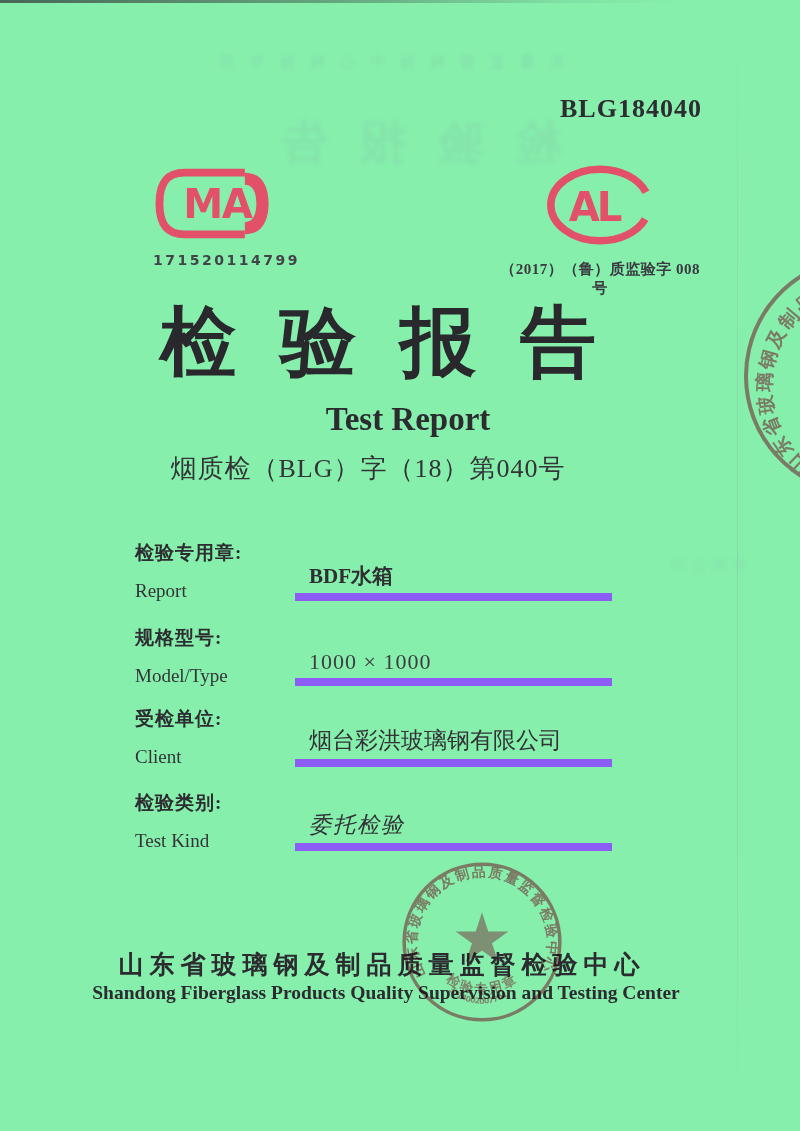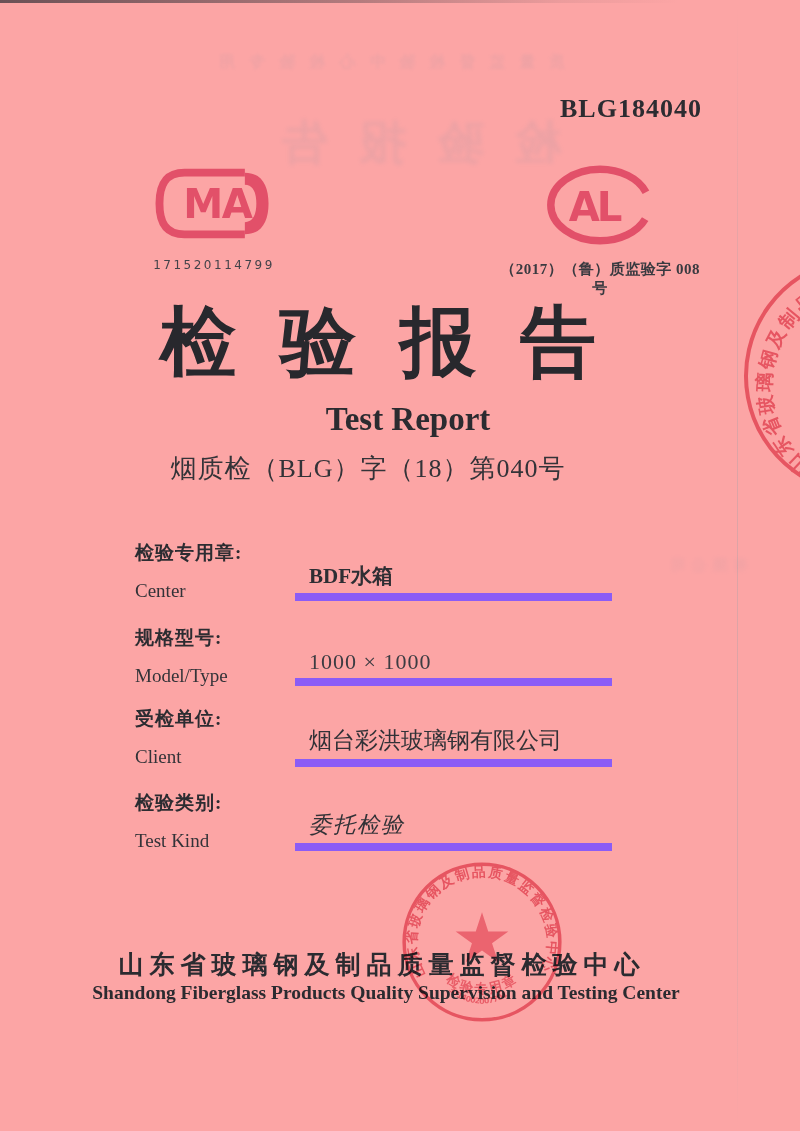--- a/index.html
+++ b/index.html
@@ -1,20 +1,20 @@
 <!DOCTYPE html>
 <html><head>
 <meta charset="utf-8">
 <style>
   * { margin: 0; padding: 0; box-sizing: border-box; }
   html, body { background: #d8dadb; }
   .page {
     position: relative;
     width: 800px; height: 1131px;
-    background: #fca5a5;
+    background: #86efac;
     overflow: hidden;
     font-family: "Liberation Serif", serif;
     color: #2e2e33;
   }
   .scan-edge-top {
     position: absolute; left: 0; top: 0; width: 800px; height: 3px;
     background: linear-gradient(to right, rgba(45,45,52,.7), rgba(45,45,52,.35) 45%, rgba(45,45,52,.08) 70%, transparent 85%);
   }
   .fold-line {
     position: absolute; left: 737px; top: 0; width: 1px; height: 1131px;
@@ -30,22 +30,22 @@
   .ghost-2 { top: 112px; left: 205px; width: 400px; font-size: 46px; letter-spacing: 32px; opacity: .12; text-align: center; }
   .ghost-3 { top: 556px; left: 608px; width: 140px; font-size: 15px; letter-spacing: 6px; opacity: .09; }
 
   .report-number {
     position: absolute; left: 560px; top: 94px; width: 230px;
     font-size: 26px; font-weight: bold; letter-spacing: 1px; color: #2c2c31;
   }
 
   .cma-block { position: absolute; left: 153px; top: 166px; width: 122px; text-align: center; }
   .cma-number {
-    margin-top: 17px; font-family: "DejaVu Sans", sans-serif;
-    font-size: 12px; font-weight: normal; letter-spacing: 2.5px; color: #43434a;
+    margin-top: 11px; font-family: "DejaVu Sans", sans-serif;
+    font-size: 14px; font-weight: bold; letter-spacing: 2.5px; color: #43434a;
   }
   .cal-block { position: absolute; left: 495px; top: 164px; width: 210px; text-align: center; }
   .cal-caption {
     margin-top: 14px; font-size: 15px; font-weight: bold; letter-spacing: .5px; color: #3a3a40;
   }
   .logo-svg { display: block; margin: 0 auto; }
 
   .title-zh {
     position: absolute; top: 296px; left: 0; width: 800px;
     text-align: center; font-family: "DejaVu Sans", sans-serif;
@@ -125,21 +125,21 @@
     </svg>
     <div class="cal-caption">（2017）（鲁）质监验字 008 号</div>
   </div>
 
   <div class="title-zh">检验报告</div>
   <div class="title-en">Test Report</div>
   <div class="doc-number">烟质检（BLG）字（18）第040号</div>
 
   <div class="field f1">
     <div class="lz">检验专用章:</div>
-    <div class="le">Center</div>
+    <div class="le">Report</div>
     <div class="val-wrap">
       <span class="val v1">BDF水箱</span>
     </div>
   </div>
 
   <div class="field f2">
     <div class="lz">规格型号:</div>
     <div class="le">Model/Type</div>
     <div class="val-wrap">
       <span class="val v2">1000 × 1000</span>

